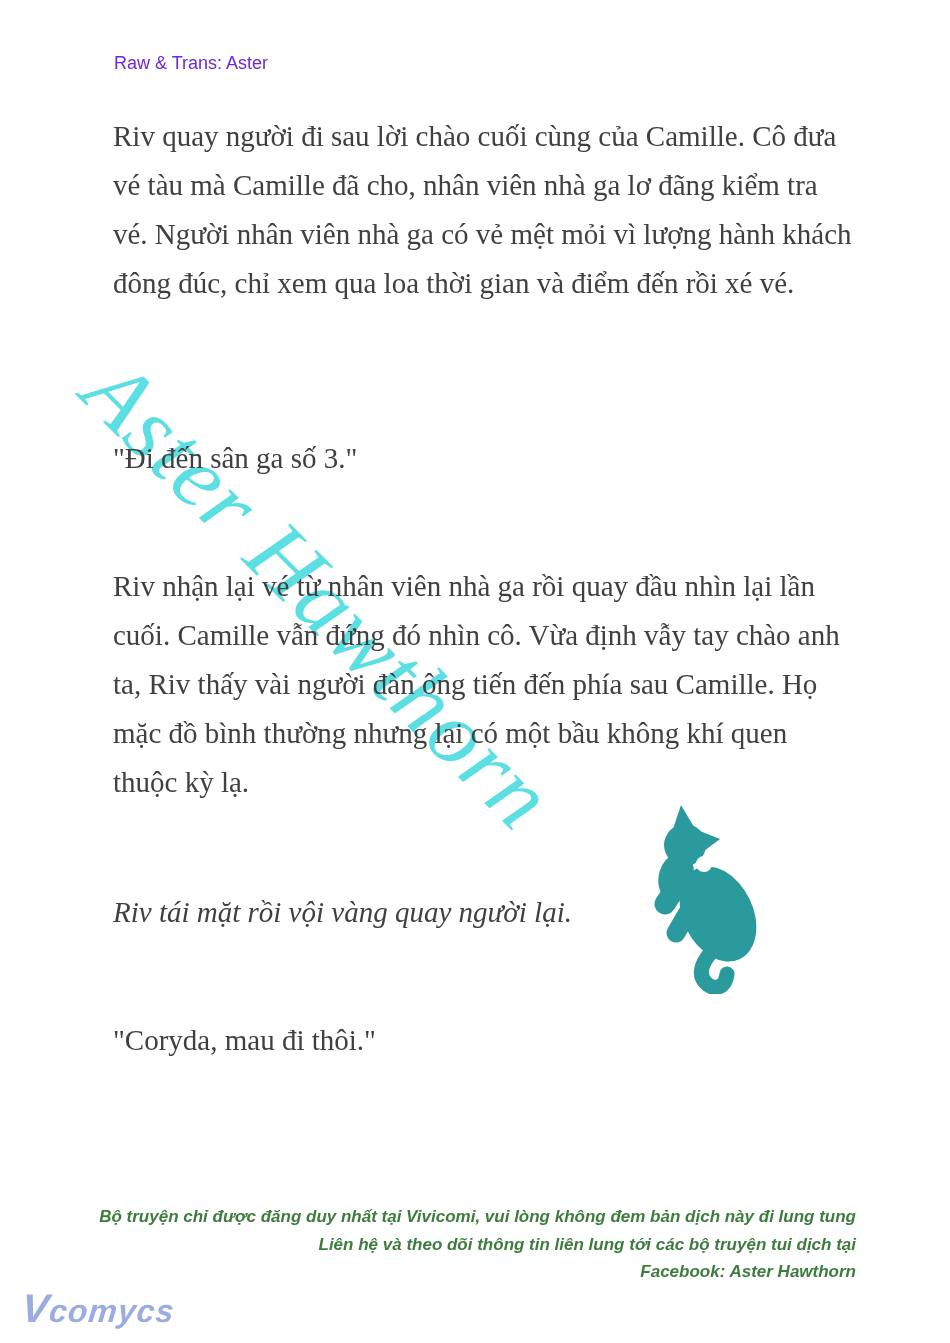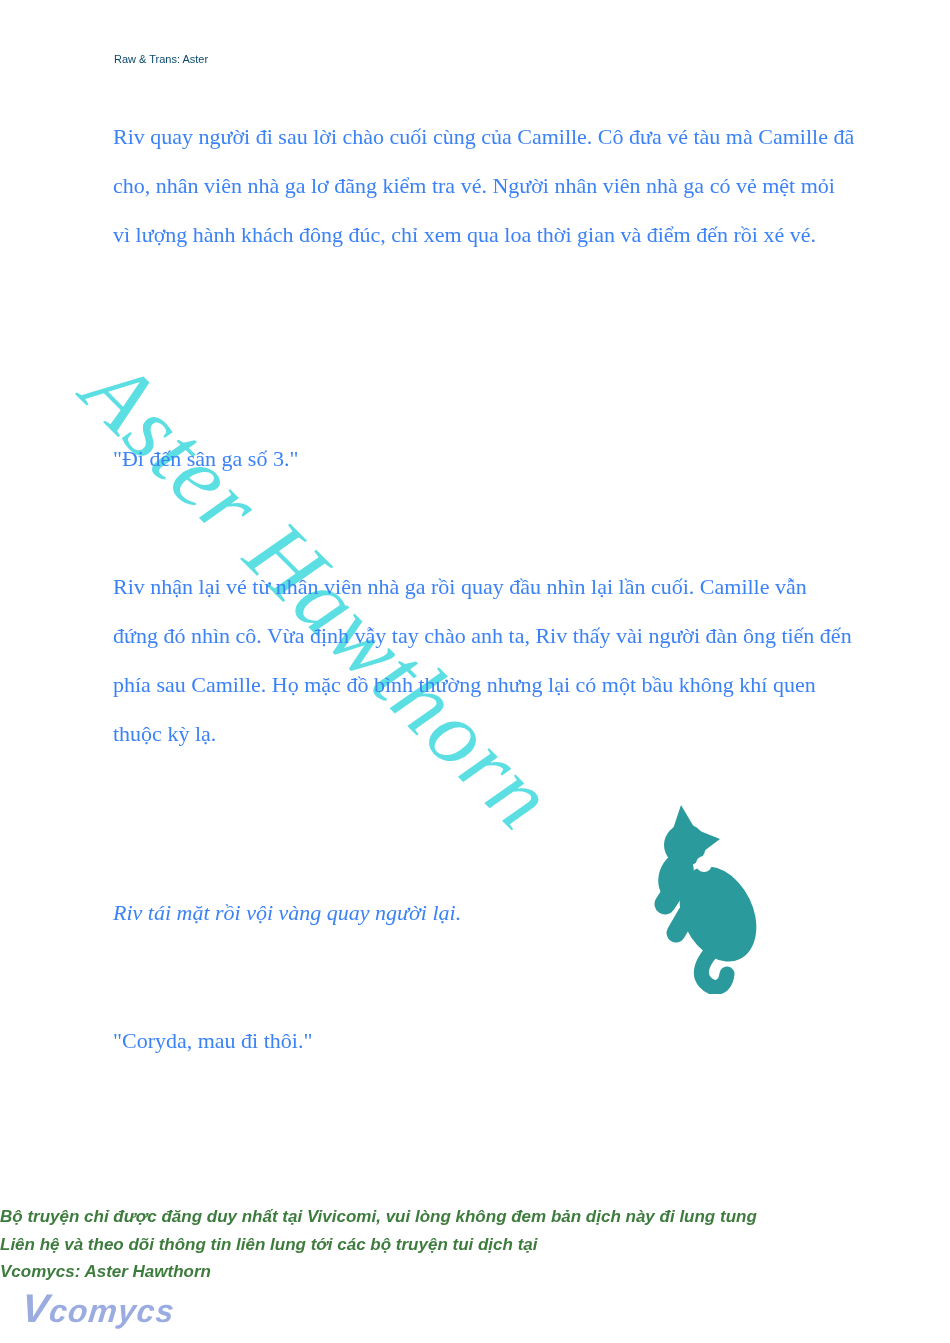--- a/index.html
+++ b/index.html
@@ -10,22 +10,22 @@
     height: 1343px;
     background: #ffffff;
     overflow: hidden;
     font-family: "Liberation Serif", serif;
   }
   .header-credit {
     position: absolute;
     left: 114px;
     top: 53px;
     font-family: "Liberation Sans", sans-serif;
-    font-size: 11px;
-    color: #0c4a6e;
+    font-size: 18px;
+    color: #6d28d9;
     z-index: 4;
   }
   .watermark {
     position: absolute;
     left: 138px;
     top: 338px;
     transform: rotate(45deg);
     transform-origin: top left;
     font-family: "Liberation Serif", serif;
     font-style: italic;
@@ -33,42 +33,42 @@
     letter-spacing: 2px;
     color: #5cdfe2;
     white-space: nowrap;
     z-index: 1;
     pointer-events: none;
   }
   .para {
     position: absolute;
     left: 113px;
     width: 742px;
-    font-size: 22px;
+    font-size: 29px;
     line-height: 49px;
-    color: #3b82f6;
+    color: #404040;
     z-index: 2;
   }
   .p1 { top: 112px; }
   .p2 { top: 434px; }
   .p3 { top: 562px; }
   .p4 { top: 888px; font-style: italic; }
   .p5 { top: 1016px; }
   .cat {
     position: absolute;
     left: 652px;
     top: 802px;
     z-index: 3;
   }
   .footer {
     position: absolute;
     left: 0;
     top: 1203px;
     width: 856px;
-    text-align: left;
+    text-align: right;
     font-family: "Liberation Sans", sans-serif;
     font-style: italic;
     font-weight: bold;
     font-size: 17px;
     line-height: 27.5px;
     color: #3e7c3e;
     z-index: 4;
   }
   .site-logo {
     position: absolute;
@@ -125,18 +125,18 @@
         <path d="M63,146 C51,158 45,171 53,180 C61,189 73,187 75,172" stroke="#2a9a9c" stroke-width="15" stroke-linecap="round" fill="none"></path>
       </g>
 
       <circle cx="52" cy="62" r="8" fill="#ffffff"></circle>
     </svg>
   </span>
 
   <div class="footer">
     <div>Bộ truyện chỉ được đăng duy nhất tại Vivicomi, vui lòng không đem bản dịch này đi lung tung</div>
     <div>Liên hệ và theo dõi thông tin liên lung tới các bộ truyện tui dịch tại</div>
-    <div>Vcomycs: Aster Hawthorn</div>
+    <div>Facebook: Aster Hawthorn</div>
   </div>
 
   <div class="site-logo">Vcomycs</div>
 
 </div>
 
 </body></html>

